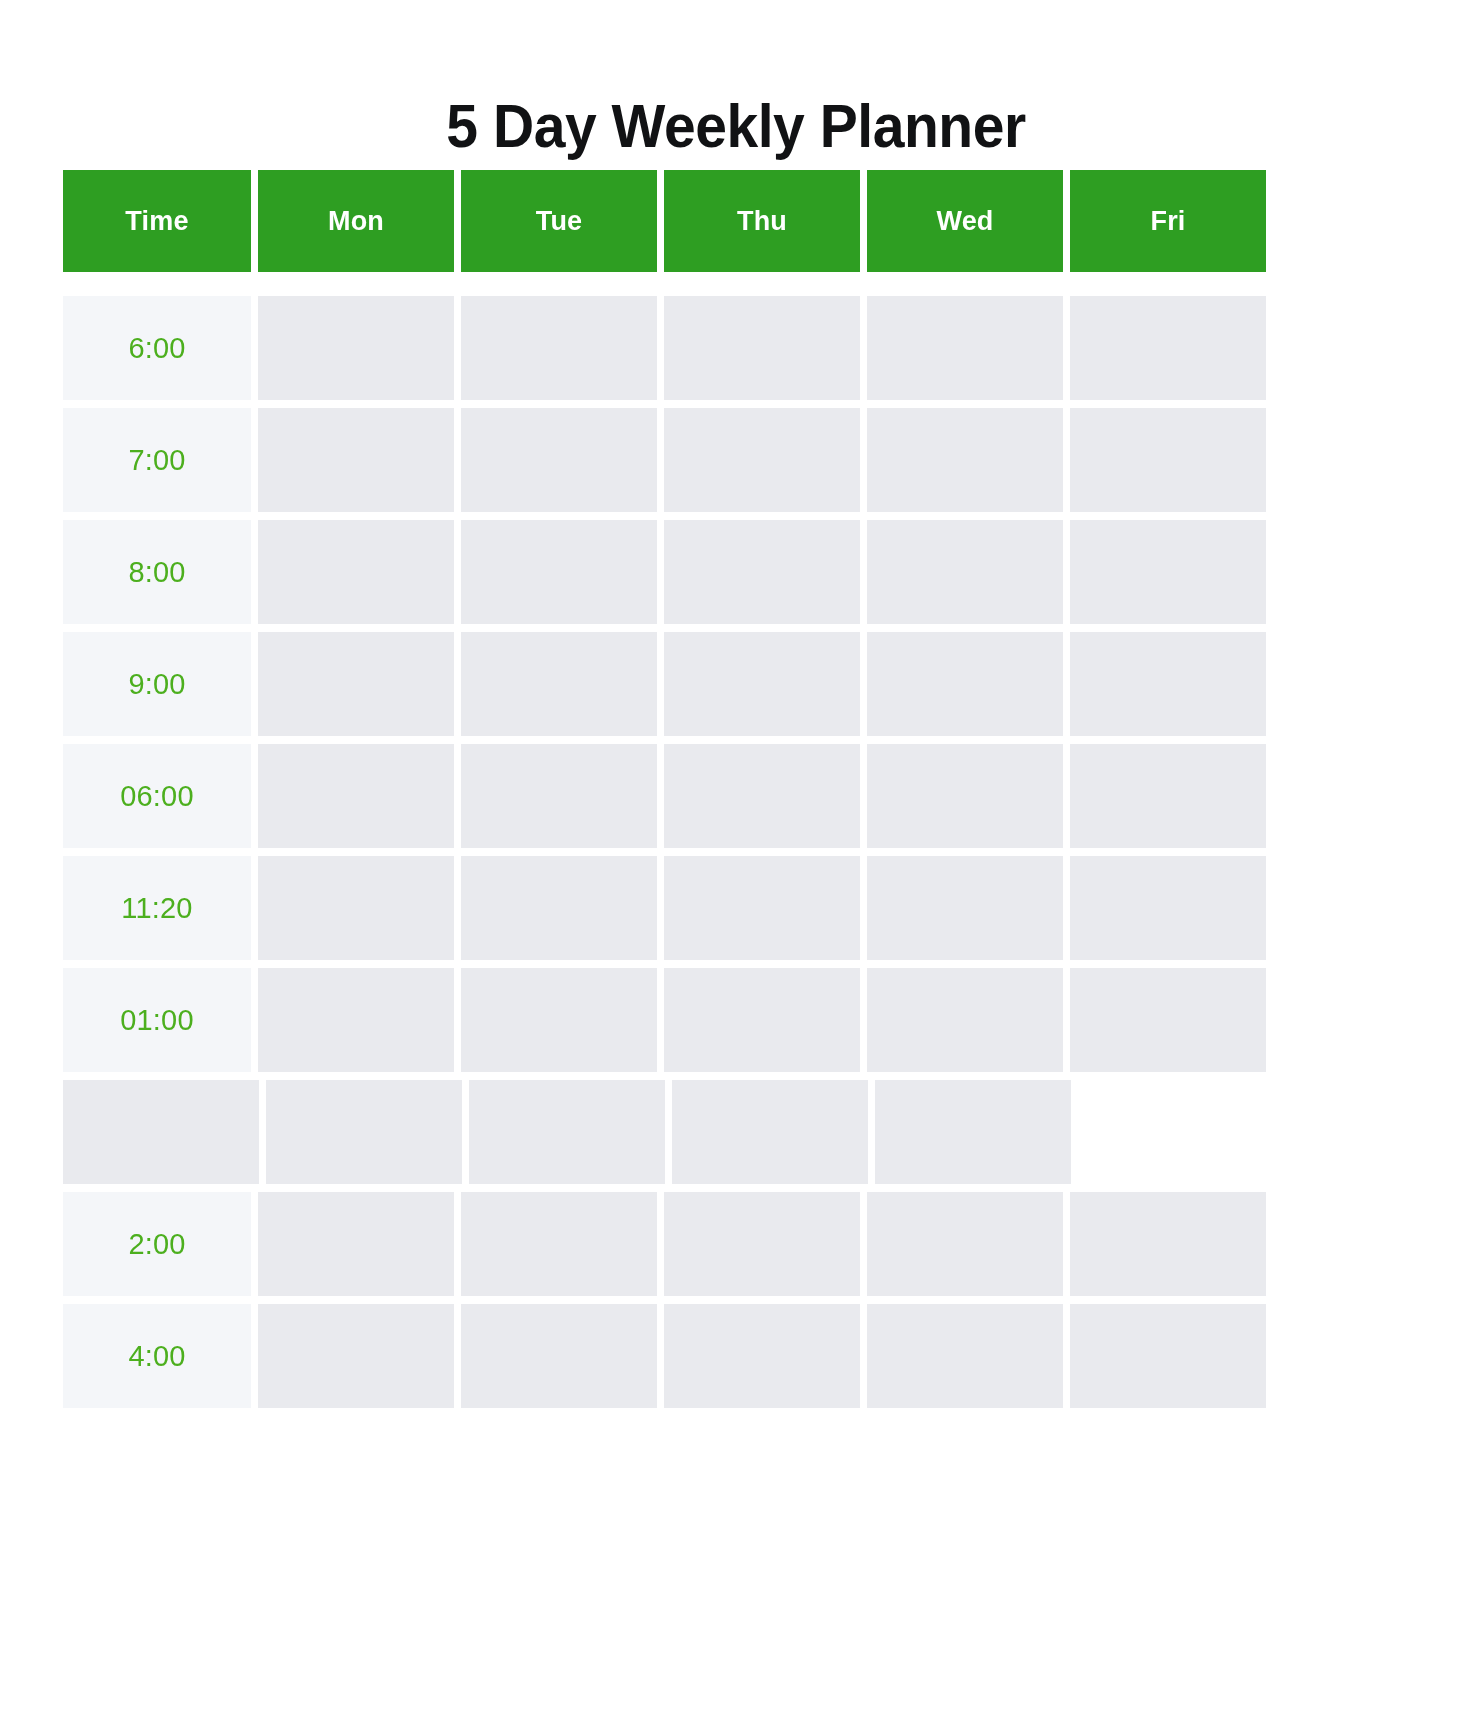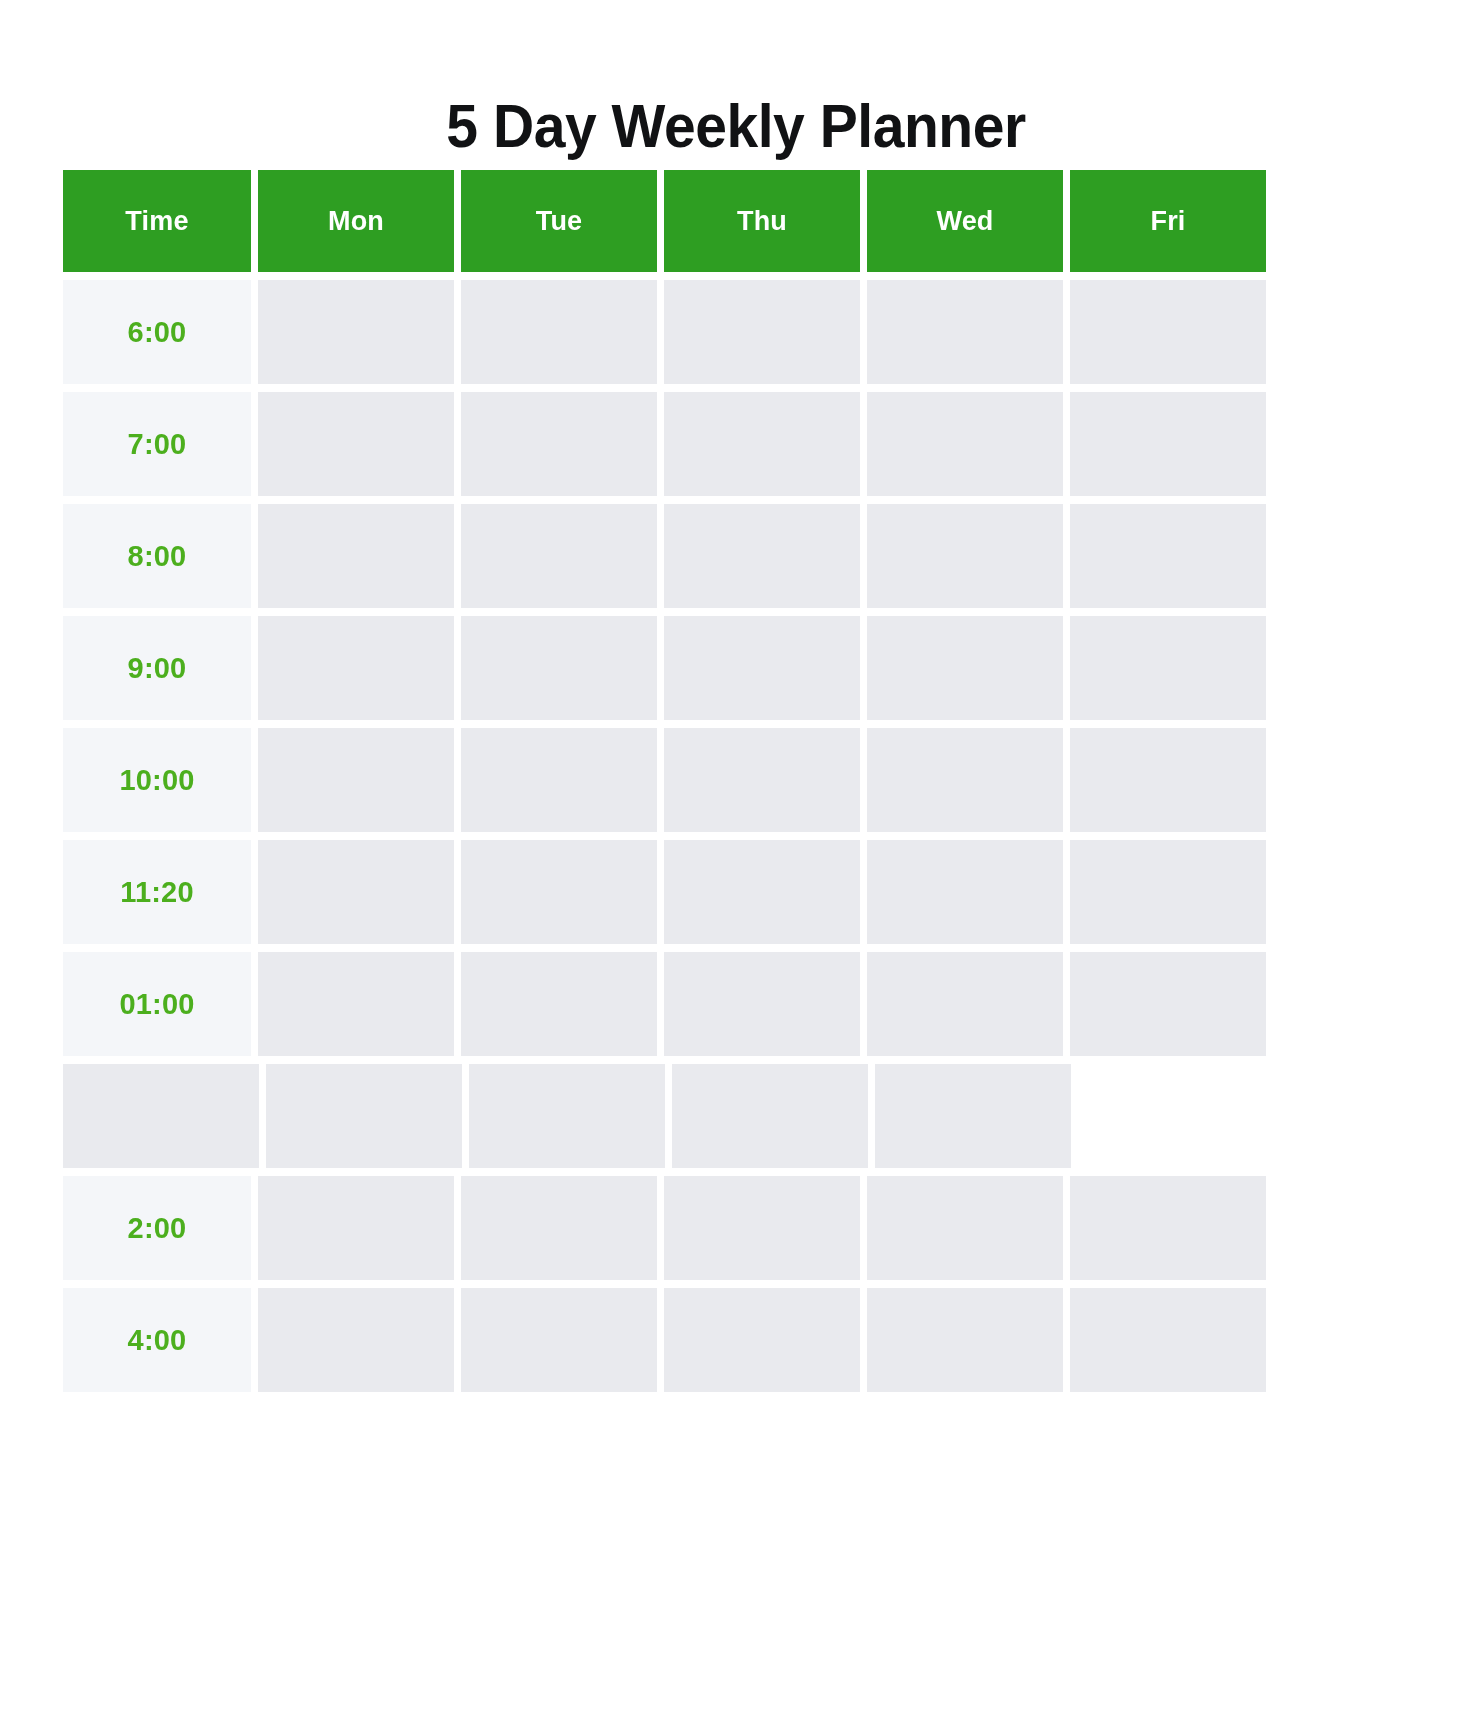--- a/index.html
+++ b/index.html
@@ -48,21 +48,21 @@
     width: 1202px;
   }
 
   .grid-row {
     display: flex;
     width: 100%;
   }
 
   .grid-row.header-row {
     height: 102px;
-    margin-bottom: 8px;
+    margin-bottom: 24px;
   }
 
   .grid-row.body-row {
     height: 104px;
     margin-bottom: 8px;
   }
 
   .cell {
     box-sizing: border-box;
     display: flex;
@@ -91,21 +91,21 @@
     font-size: 27px;
     font-weight: 700;
     letter-spacing: 0.2px;
     font-family: "Liberation Sans", "DejaVu Sans", sans-serif;
   }
 
   .time-cell {
     background: #f4f6f9;
     color: #4caf1e;
     font-size: 29px;
-    font-weight: 700;
+    font-weight: 400;
     letter-spacing: 0.2px;
   }
 
   .day-cell {
     background: #e9eaee;
   }
 </style>
 </head>
 <body>
 
@@ -149,21 +149,21 @@
         </div>
         <div class="grid-row body-row">
           <div class="cell time-cell col-time">9:00</div>
           <div class="cell day-cell col-day"></div>
           <div class="cell day-cell col-day"></div>
           <div class="cell day-cell col-day"></div>
           <div class="cell day-cell col-day"></div>
           <div class="cell day-cell col-day last"></div>
         </div>
         <div class="grid-row body-row">
-          <div class="cell time-cell col-time">10:00</div>
+          <div class="cell time-cell col-time">06:00</div>
           <div class="cell day-cell col-day"></div>
           <div class="cell day-cell col-day"></div>
           <div class="cell day-cell col-day"></div>
           <div class="cell day-cell col-day"></div>
           <div class="cell day-cell col-day last"></div>
         </div>
         <div class="grid-row body-row">
           <div class="cell time-cell col-time">11:20</div>
           <div class="cell day-cell col-day"></div>
           <div class="cell day-cell col-day"></div>

